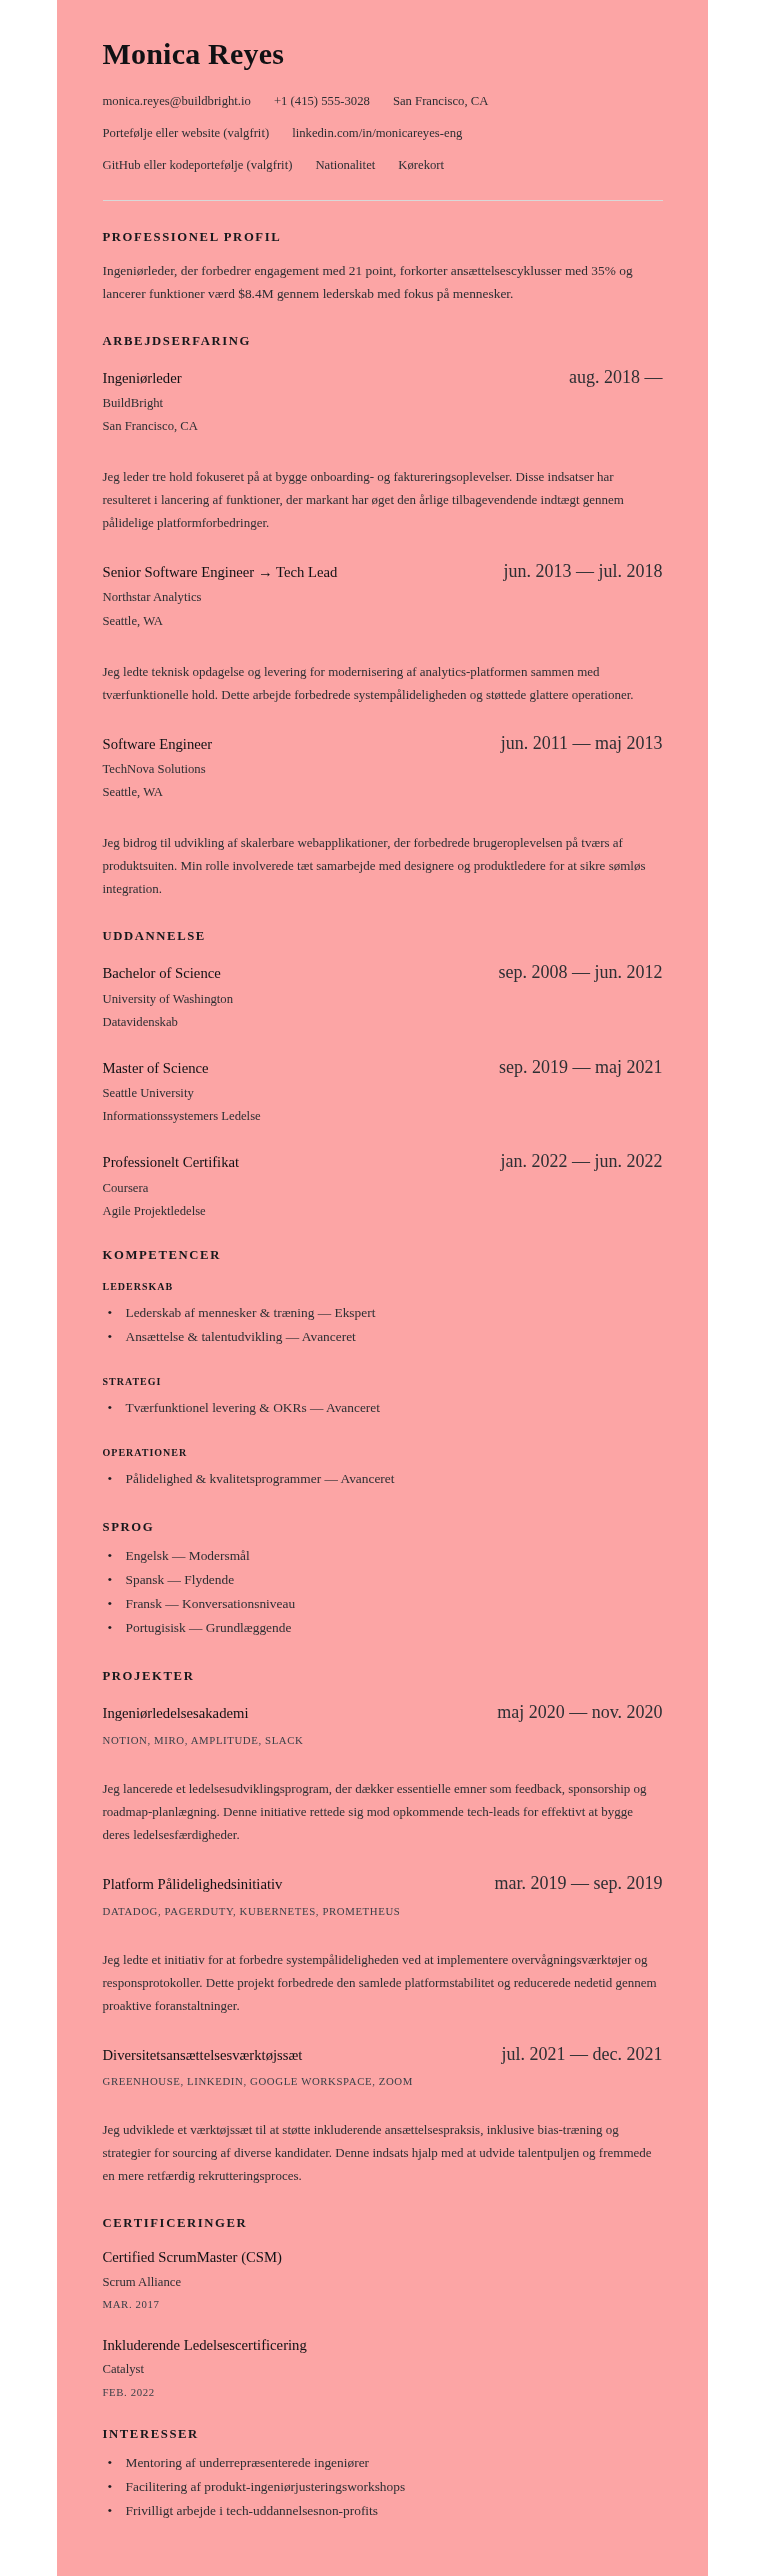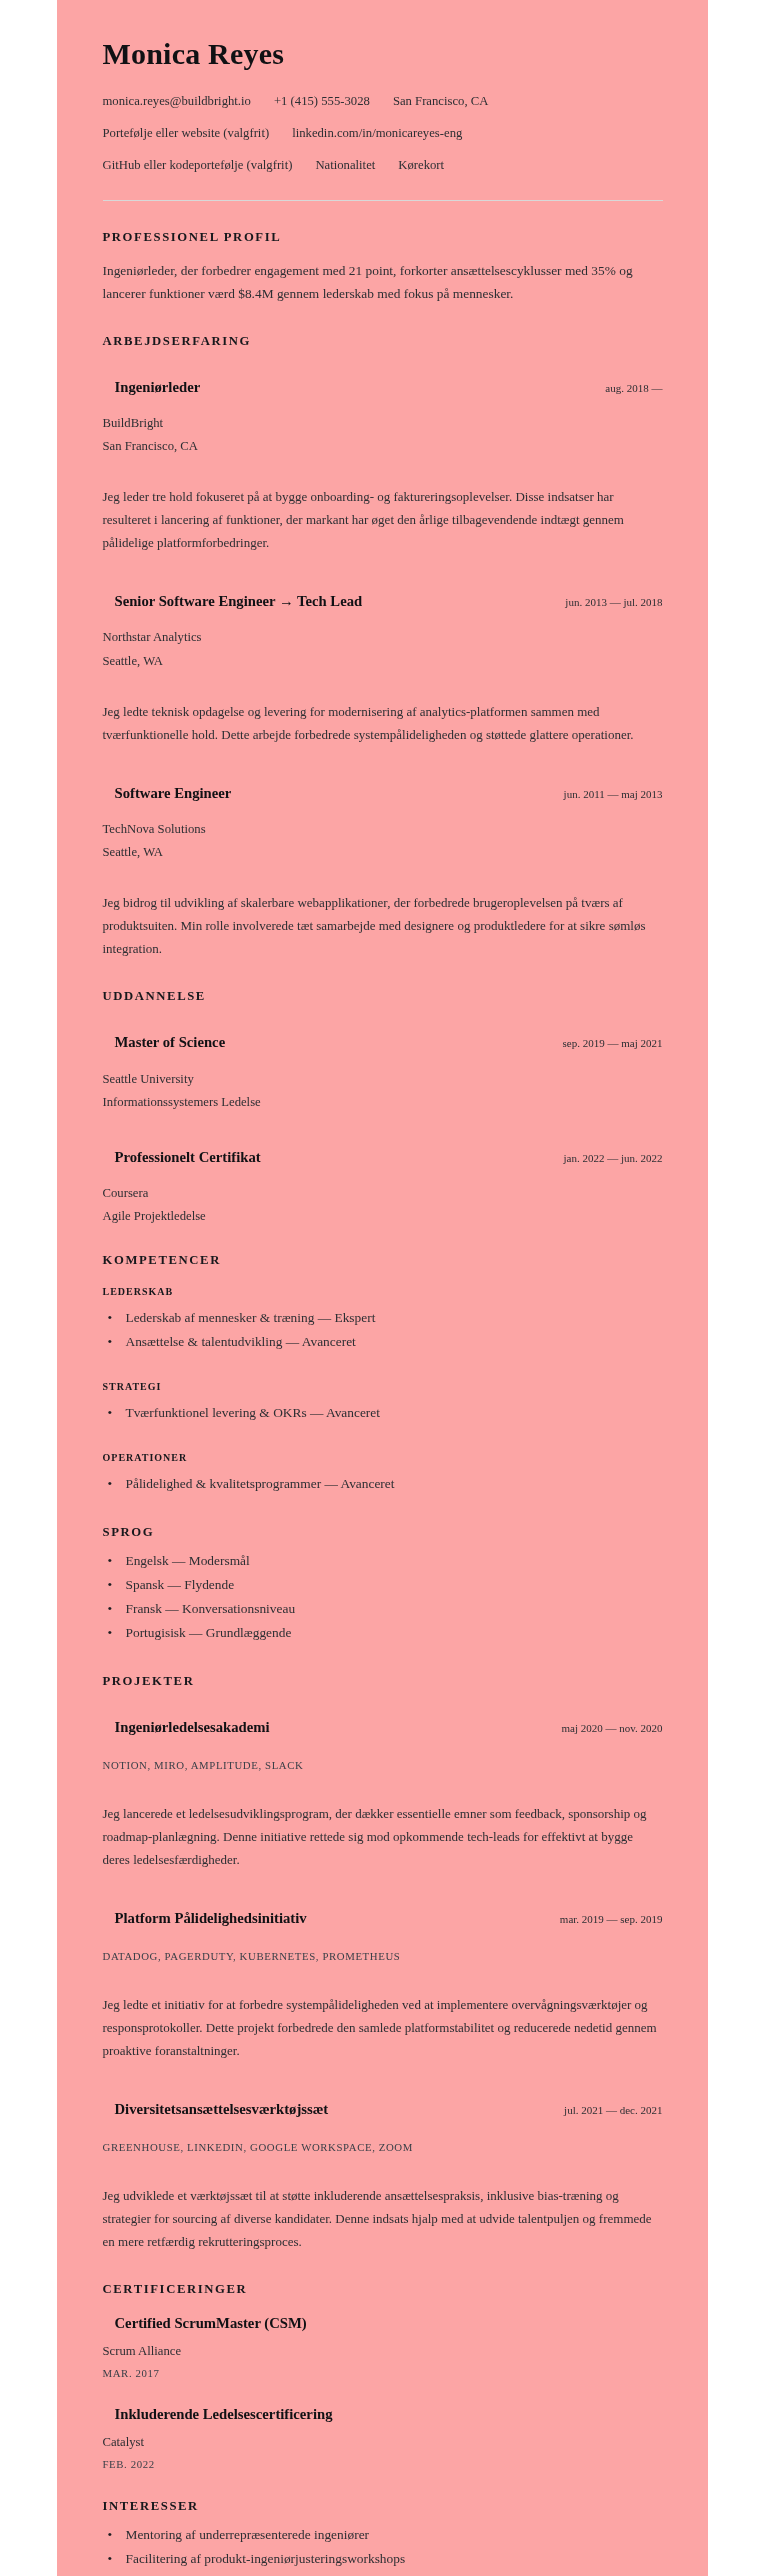--- a/index.html
+++ b/index.html
@@ -71,27 +71,27 @@
   
   .entry { margin-top: 18px; }
   .entry + .entry { margin-top: 27px; }
   .entry-head {
     display: flex;
     justify-content: space-between;
     align-items: baseline;
     gap: 12.7px;
   }
   .entry-title {
-    margin: 12px;
+    margin: 0;
     font-size: 14.7px;
-    font-weight: 700;
+    font-weight: 400;
     color: #101114;
   }
   .entry-date {
-    font-size: 11px;
+    font-size: 18px;
     color: #2d2f33;
     white-space: nowrap;
   }
   .entry-meta {
     margin-top: 8.3px;
     font-size: 12.7px;
     color: #2d2f33;
   }
   .entry-desc {
     margin: 31px 0 0 0;
@@ -205,20 +205,28 @@
       </div>
       <div class="entry-meta">TechNova Solutions</div>
       <div class="entry-meta">Seattle, WA</div>
       <p class="entry-desc">Jeg bidrog til udvikling af skalerbare webapplikationer, der forbedrede brugeroplevelsen på tværs af produktsuiten. Min rolle involverede tæt samarbejde med designere og produktledere for at sikre sømløs integration.</p>
     </div>
   </section>
 
   <section class="section">
     <h2 class="section-heading">UDDANNELSE</h2>
 
+    <div class="entry">
+      <div class="entry-head">
+        <h3 class="entry-title">Bachelor of Science</h3>
+        <span class="entry-date">sep. 2008 — jun. 2012</span>
+      </div>
+      <div class="entry-meta">University of Washington</div>
+      <div class="entry-meta">Datavidenskab</div>
+    </div>
 
     <div class="entry">
       <div class="entry-head">
         <h3 class="entry-title">Master of Science</h3>
         <span class="entry-date">sep. 2019 — maj 2021</span>
       </div>
       <div class="entry-meta">Seattle University</div>
       <div class="entry-meta">Informationssystemers Ledelse</div>
     </div>
 

